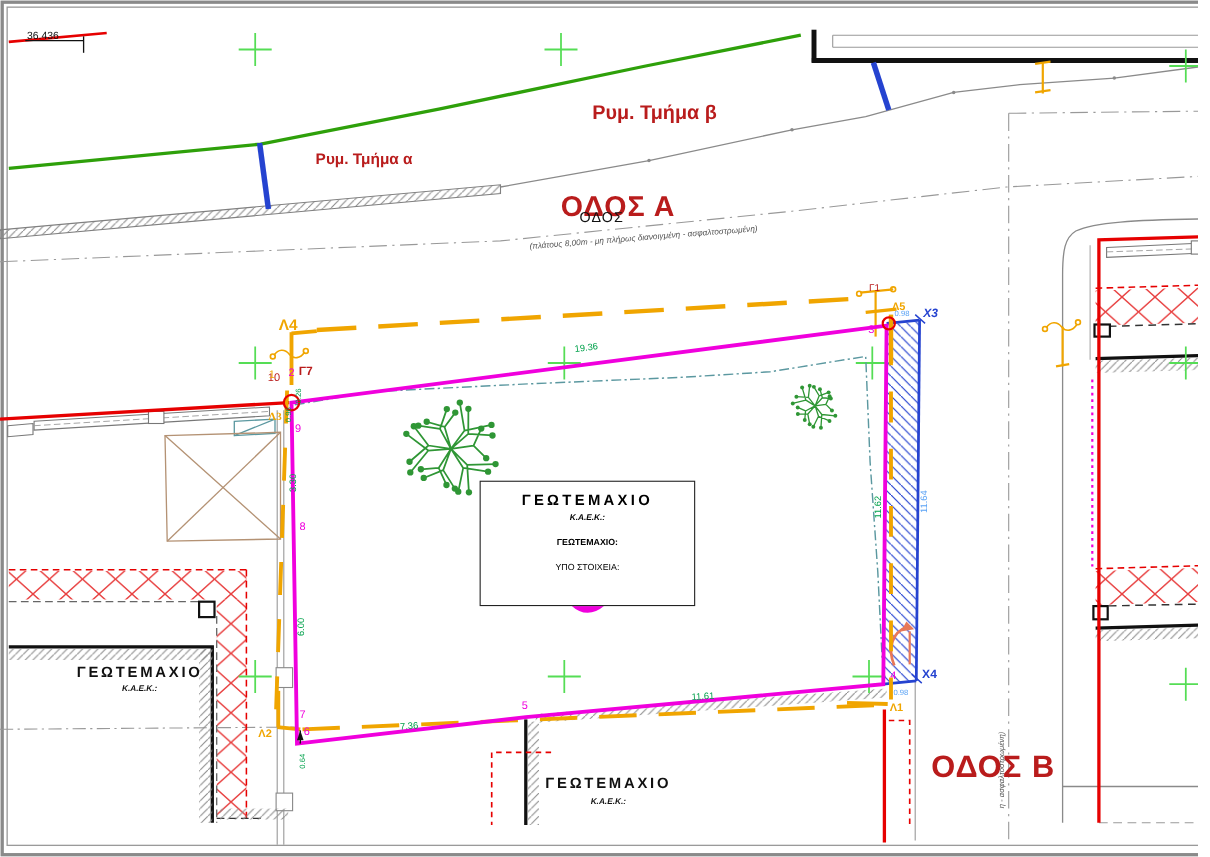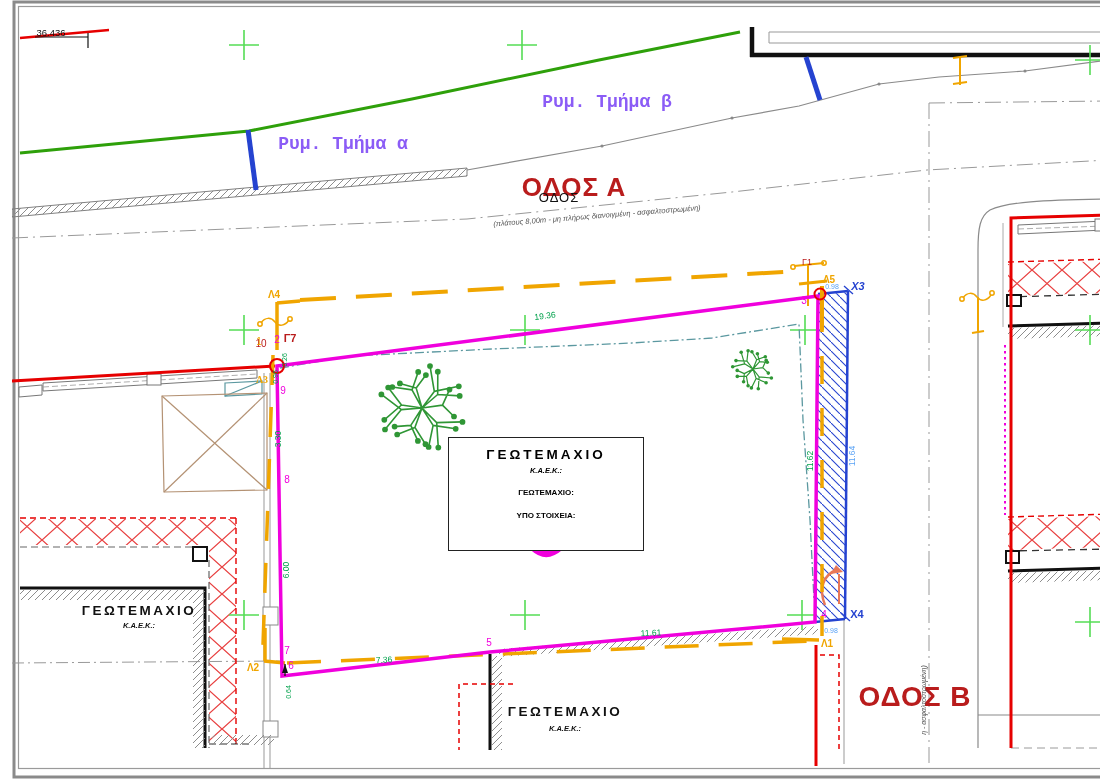--- a/index.html
+++ b/index.html
@@ -1,30 +1,30 @@
 <!DOCTYPE html>
 <html><head>
 <meta charset="utf-8">
 <style>
   html,body{margin:0;padding:0;background:#ffffff;}
   #sheet{position:relative;width:1089px;height:779px;background:#ffffff;overflow:hidden;
-         font-family:"Liberation Sans",sans-serif;margin-left:12px;}
+         font-family:"Liberation Sans",sans-serif;}
   #plan-svg{position:absolute;left:0;top:0;}
   .lbl{position:absolute;white-space:nowrap;line-height:1;transform:translate(-50%,-50%);}
   .b{font-weight:bold;}
   .it{font-style:italic;}
-  .blue{color:#8b5cf6;font-family:Liberation Mono, monospace;} .red{color:#b91c1c;} .mag{color:#f000dd;} .org{color:#f0a500;}
+  .blue{color:#b91c1c;} .red{color:#b91c1c;} .mag{color:#f000dd;} .org{color:#f0a500;}
   .grn{color:#00a14b;} .cyn{color:#5ba3f5;} .blk{color:#111;} .gry{color:#555;}
   .r90{transform:translate(-50%,-50%) rotate(-90deg);}
   #main-box{position:absolute;left:436px;top:437px;width:194px;height:112px;
             border:1.4px solid #222;background:#fff;text-align:center;}
   #main-box .t1{margin-top:9px;font-size:13.5px;font-weight:bold;letter-spacing:3px;}
   #main-box .t2{margin-top:4px;font-size:7.5px;font-weight:bold;font-style:italic;}
   #main-box .t3{margin-top:13px;font-size:8px;font-weight:bold;}
-  #main-box .t4{margin-top:14px;font-size:8px;font-weight:bold;}
+  #main-box .t4{margin-top:14px;font-size:8px;font-weight:normal;}
 </style>
 </head>
 <body>
 
 <div id="sheet">
 
 <svg id="plan-svg" width="1100" height="779" viewBox="0 0 1100 779">
   <defs>
     <pattern id="blueHatch" width="9" height="9" patternUnits="userSpaceOnUse">
       <path d="M-1,-1 L10,10" stroke="#2543d0" stroke-width="1.1"></path>
@@ -250,21 +250,21 @@
           <circle cx="739.9" cy="351.7" r="1.79" fill="#2f9635" stroke="none"></circle>
           <circle cx="753.3" cy="356.7" r="1.79" fill="#2f9635" stroke="none"></circle>
           <circle cx="745.4" cy="353.8" r="1.79" fill="#2f9635" stroke="none"></circle>
           <circle cx="755.3" cy="362.3" r="1.79" fill="#2f9635" stroke="none"></circle>
         </g>
       </g>
 </svg>
 
 <div>
   <div class="lbl blk" style="left:39px;top:33px;font-size:9.5px;">36.436</div>
-  <div class="lbl blue b" style="left:331px;top:144px;font-size:18px;">Ρυμ. Τμήμα α</div>
+  <div class="lbl blue b" style="left:331px;top:144px;font-size:14px;">Ρυμ. Τμήμα α</div>
   <div class="lbl blue b" style="left:595px;top:102px;font-size:18px;">Ρυμ. Τμήμα β</div>
   <div class="lbl red b" style="left:562px;top:187px;font-size:26px;letter-spacing:1px;">ΟΔΟΣ Α</div>
   <div class="lbl blk" style="left:547px;top:197px;font-size:13px;letter-spacing:1px;">ΟΔΟΣ</div>
   <div class="lbl gry it" style="left:585px;top:216px;font-size:7.5px;transform:translate(-50%,-50%) rotate(-4.5deg);">(πλάτους 8,00m - μη πλήρως διανοιγμένη - ασφαλτοστρωμένη)</div>
   <div class="lbl red b" style="left:903px;top:697px;font-size:28px;letter-spacing:1px;">ΟΔΟΣ Β</div>
   <div class="lbl gry it r90" style="left:911px;top:700px;font-size:7px;">η - ασφαλτοστρωμένη)</div>
 </div>
 
 <div id="main-box">
   <div class="t1">ΓΕΩΤΕΜΑΧΙΟ</div>
@@ -274,21 +274,21 @@
 </div>
 
 <div>
   <div class="lbl blk b" style="left:127px;top:611px;font-size:13.5px;letter-spacing:2.5px;">ΓΕΩΤΕΜΑΧΙΟ</div>
   <div class="lbl blk b it" style="left:127px;top:626px;font-size:7.5px;">Κ.Α.Ε.Κ.:</div>
   <div class="lbl blk b" style="left:553px;top:712px;font-size:13.5px;letter-spacing:2.5px;">ΓΕΩΤΕΜΑΧΙΟ</div>
   <div class="lbl blk b it" style="left:553px;top:729px;font-size:7.5px;">Κ.Α.Ε.Κ.:</div>
 </div>
 
 <div>
-  <div class="lbl org b" style="left:262px;top:295px;font-size:10px;">Λ4</div>
+  <div class="lbl org b" style="left:262px;top:295px;font-size:14px;">Λ4</div>
   <div class="lbl org b" style="left:817px;top:280px;font-size:10px;">Λ5</div>
   <div class="lbl org b" style="left:241px;top:668px;font-size:10px;">Λ2</div>
   <div class="lbl org b" style="left:815px;top:644px;font-size:10px;">Λ1</div>
   <div class="lbl org b" style="left:250px;top:380px;font-size:10px;font-family:Liberation Serif, serif;">Λ3</div>
   <div class="lbl red b" style="left:278px;top:338px;font-size:11px;">Γ7</div>
   <div class="lbl red" style="left:795px;top:262px;font-size:9px;">Γ1</div>
   <div class="lbl red" style="left:249px;top:344px;font-size:10px;">10</div>
   <div class="lbl org" style="left:247px;top:342px;font-size:10px;">1</div>
   <div class="lbl mag" style="left:265px;top:340px;font-size:10px;">2</div>
   <div class="lbl mag" style="left:271px;top:391px;font-size:10px;">9</div>

